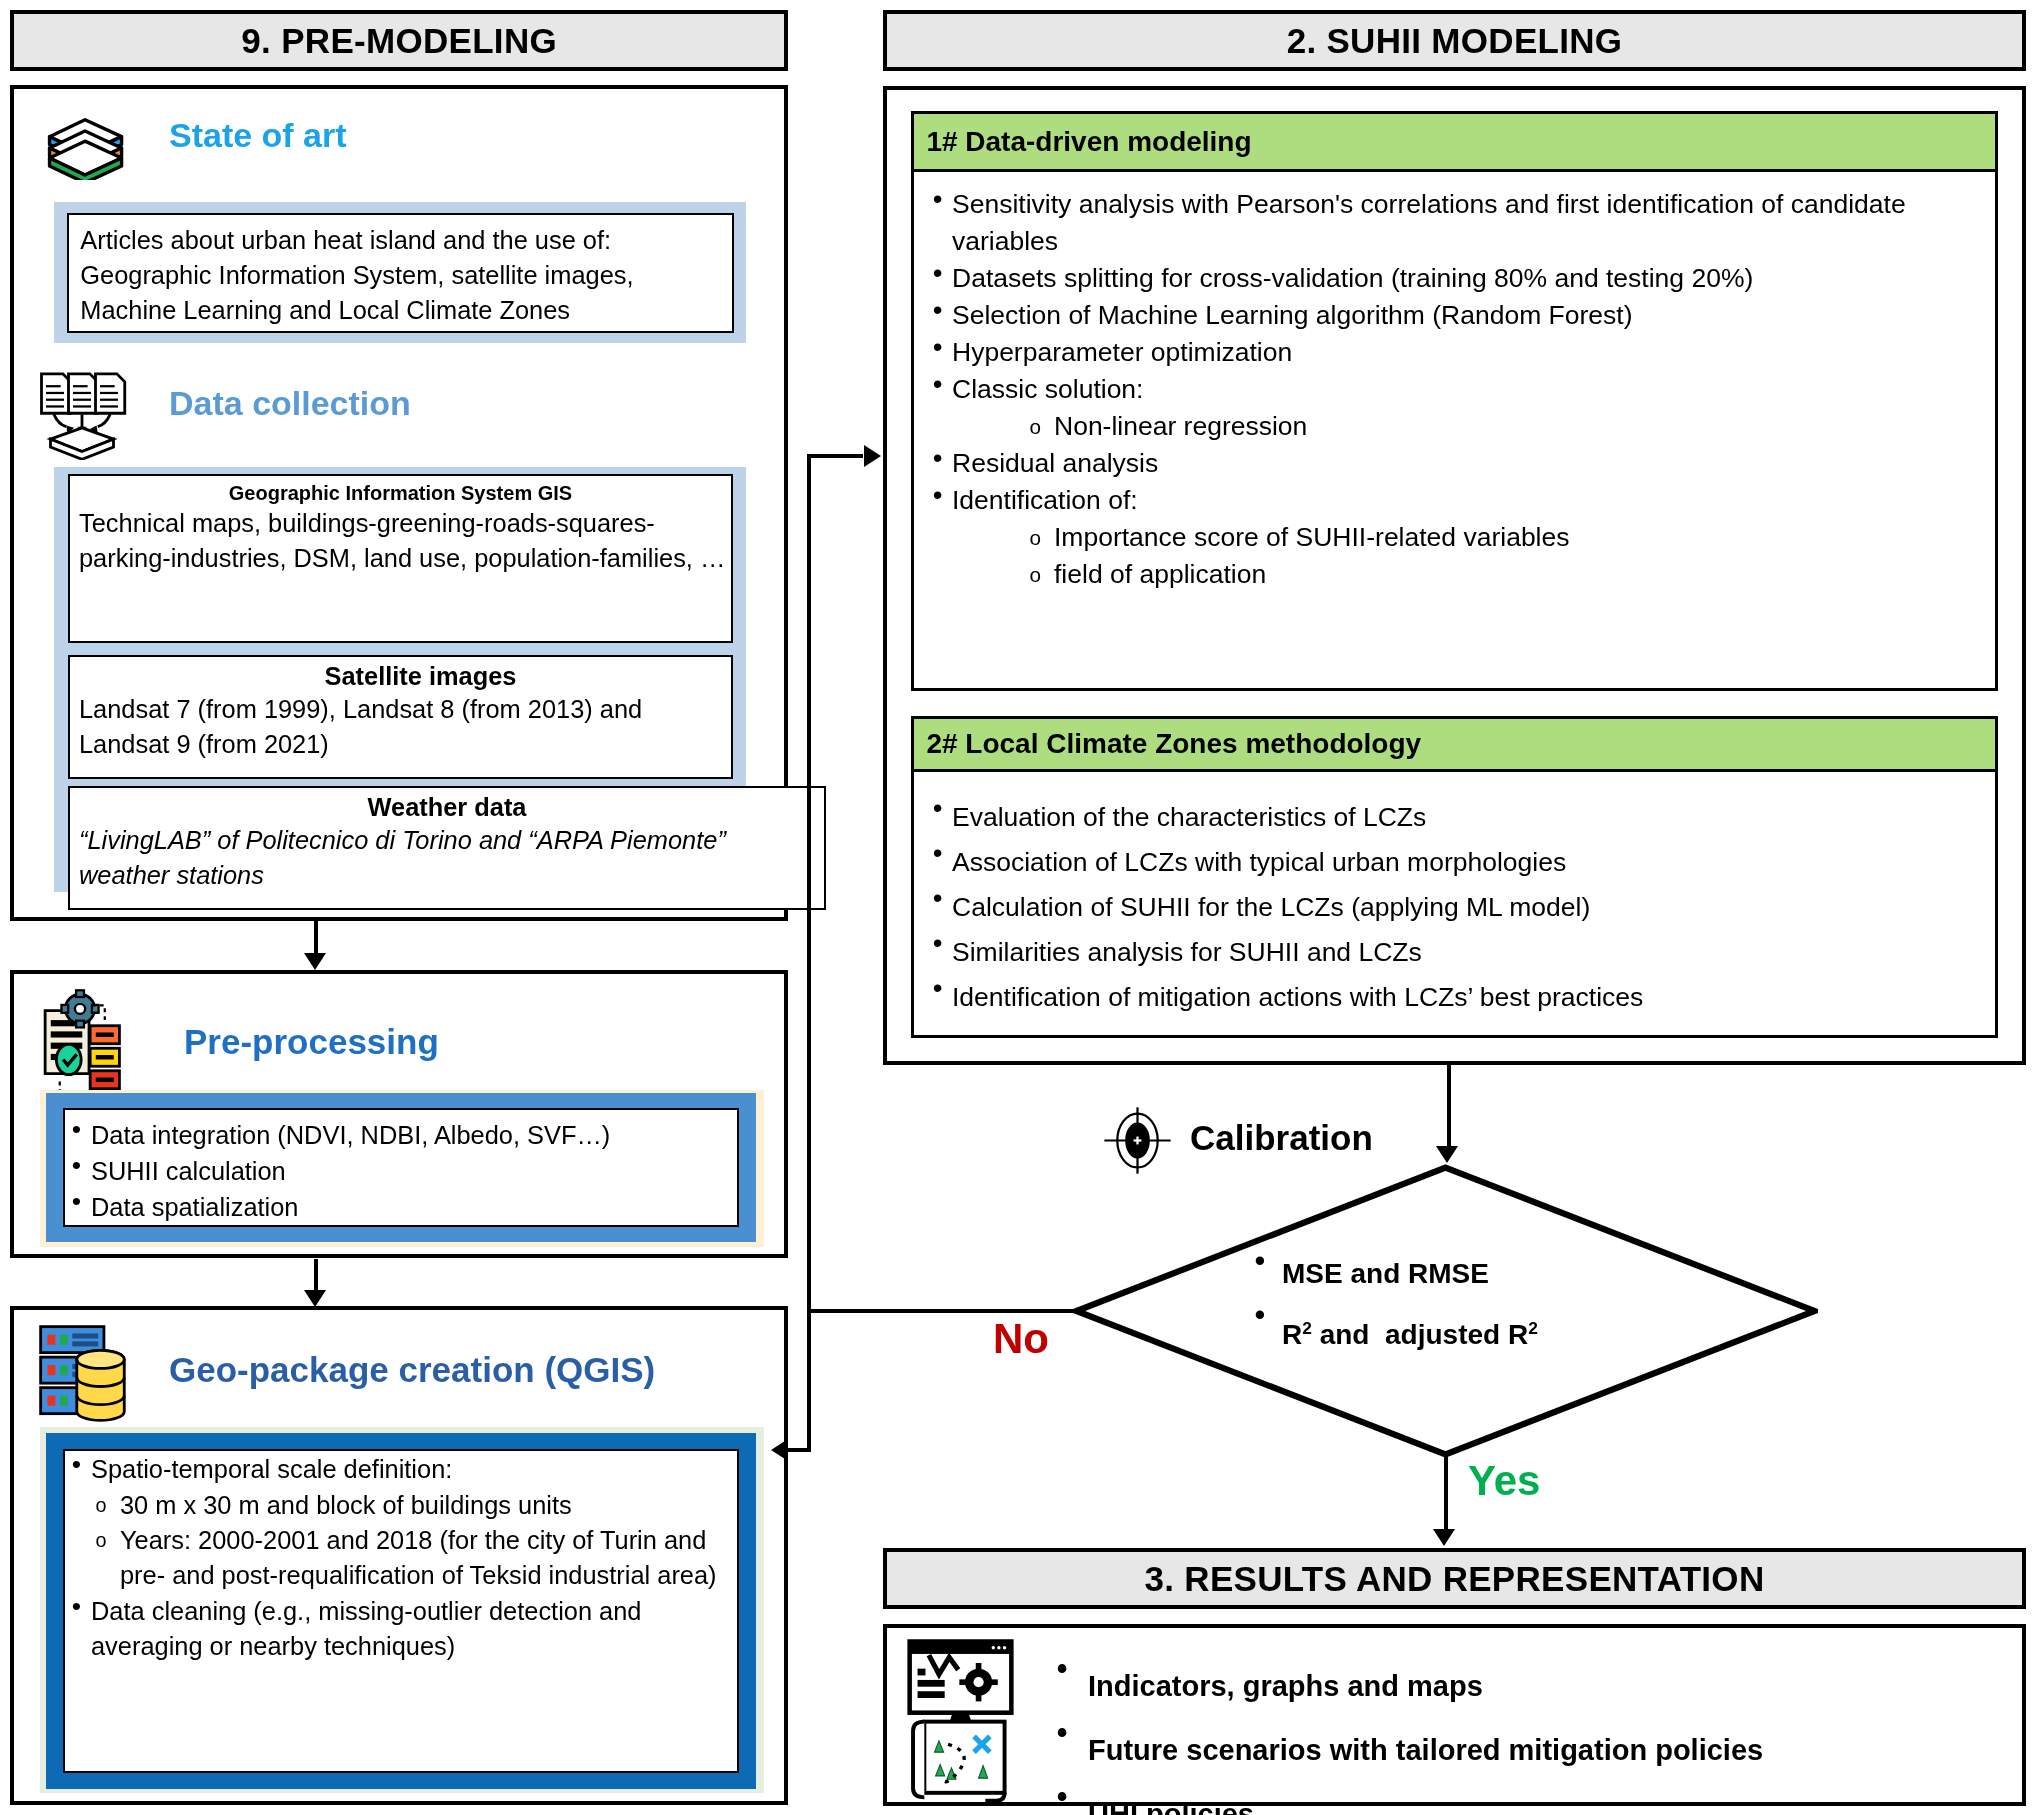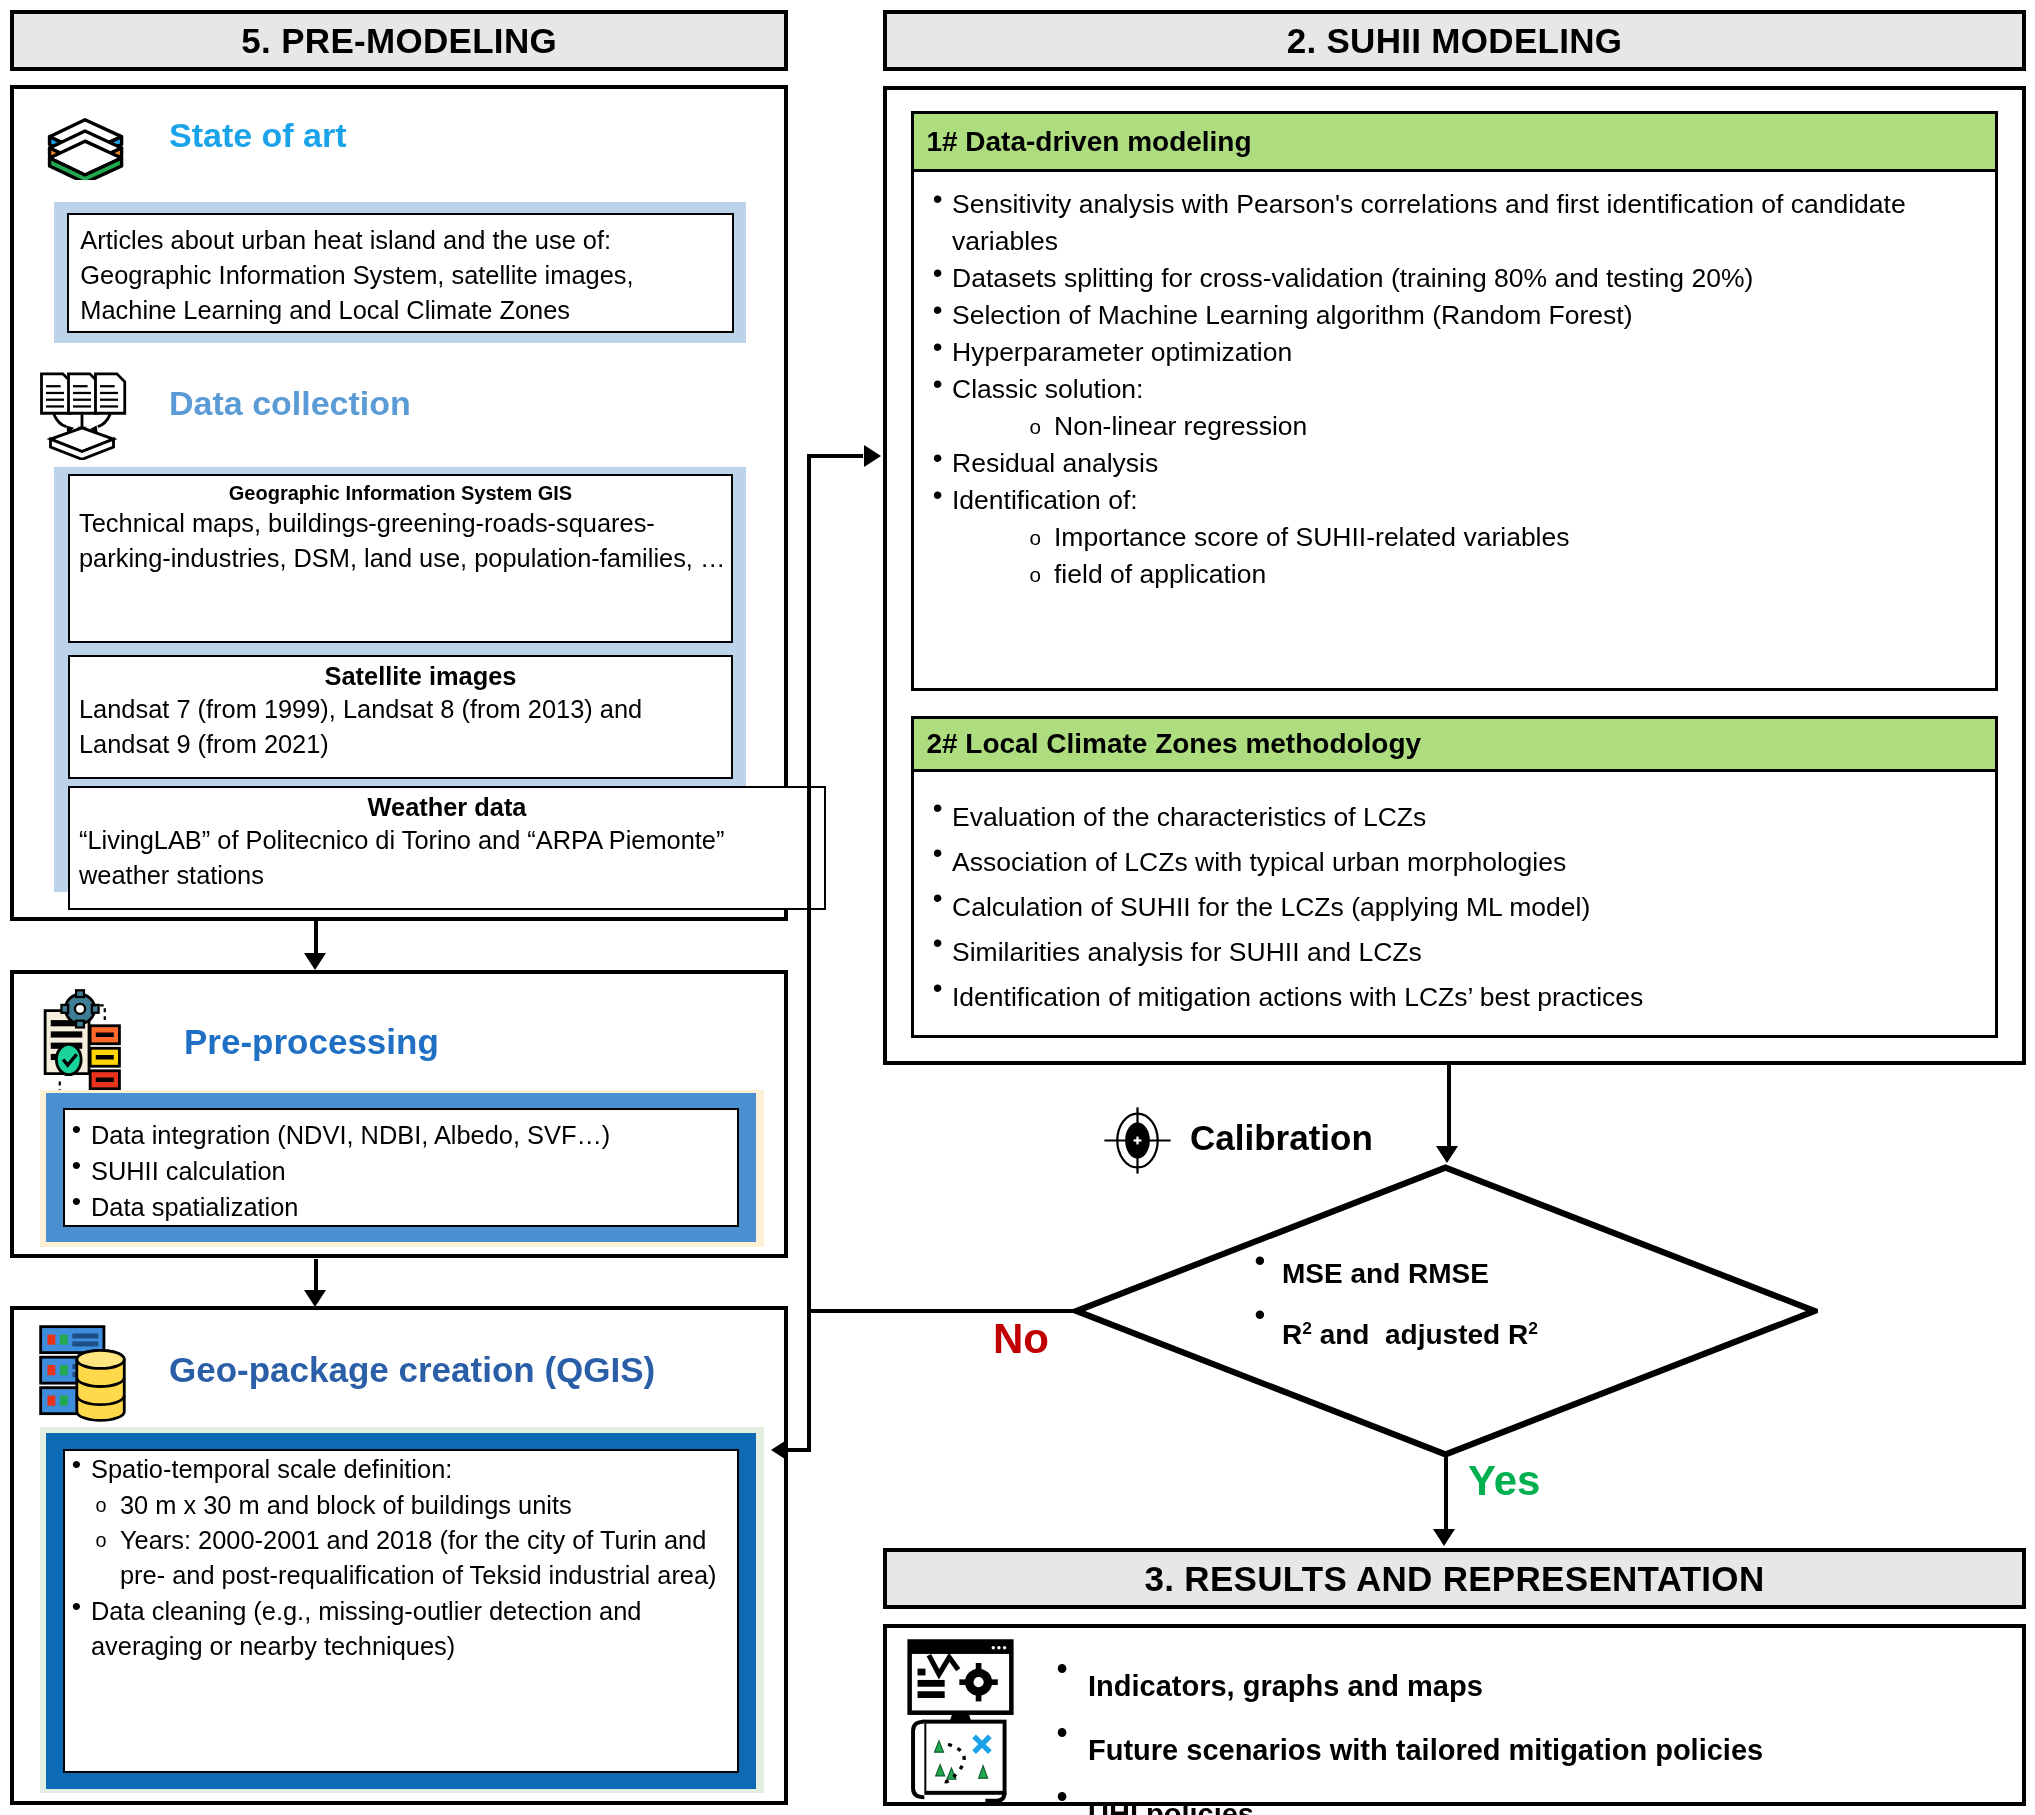--- a/index.html
+++ b/index.html
@@ -98,21 +98,21 @@
   #yes-label { color:#00b050; }
 
   .calib-label { position:absolute; font-weight:bold; color:#000; }
 </style>
 </head>
 <body>
 
 <div id="root">
 
   <div class="phase-header" style="left:10.2px; top:10.2px; width:778px; height:61px; font-size:35px;">
-    <span>5. PRE-MODELING</span>
+    <span>9. PRE-MODELING</span>
   </div>
 
   <div class="panel" style="left:10.2px; top:85px; width:778px; height:836px;"></div>
 
   <div style="position:absolute; left:37px; top:104px; width:96px; height:76px;">
     <svg viewBox="0 0 170 135" width="96" height="76">
       <g stroke="#000" stroke-width="6" stroke-linejoin="round">
         <path d="M22 58 L85 28 L150 58 L85 88 Z" fill="#ffffff"></path>
         <path d="M22 58 L22 72 L85 102 L150 72 L150 58 L85 88 Z" fill="#1aa3e8"></path>
         <path d="M22 78 L85 48 L150 78 L85 108 Z" fill="#ffffff"></path>
@@ -177,21 +177,21 @@
     <div class="txt" style="font-size:25.4px; line-height:35px; padding:1.1px 5.6px 0 9px;">Technical maps, buildings-greening-roads-squares-parking-industries, DSM, land use, population-families, …</div>
   </div>
 
   <div class="inner-box" style="left:68px; top:655px; width:665px; height:124px;">
     <div class="txt ctr" style="font-weight:bold; font-size:25.4px; padding-top:4.5px;margin-left:40px;">Satellite images</div>
     <div class="txt" style="font-size:25.4px; line-height:35px; padding:1.1px 5.6px 0 9px;">Landsat 7 (from 1999), Landsat 8 (from 2013) and Landsat 9 (from 2021)</div>
   </div>
 
   <div class="inner-box" style="left:68px; top:786px; width:758px; height:124px;">
     <div class="txt ctr" style="font-weight:bold; font-size:25.4px; padding-top:4.5px;">Weather data</div>
-    <div class="txt" style="font-size:25.4px; line-height:35px; padding:1.1px 5.6px 0 9px;">“LivingLAB” of Politecnico di Torino and “ARPA Piemonte” weather stations</div>
+    <div class="txt" style="font-size:25.4px; line-height:35px; padding:1.1px 5.6px 0 9px;font-style:italic;">“LivingLAB” of Politecnico di Torino and “ARPA Piemonte” weather stations</div>
   </div>
 
   <div class="vline" style="left:314px; top:921px; height:34px;"></div>
   <div class="arrow-down" style="left:304px; top:953px;"></div>
 
   <div class="panel" style="left:10.2px; top:970px; width:778px; height:288px;"></div>
 
   <div style="position:absolute; left:35px; top:985px; width:121px; height:113px;">
     <svg viewBox="0 0 215 200" width="121" height="113">
       <path d="M18 45 h78 v112 h-78 z" fill="#f5eedd" stroke="#000" stroke-width="5"></path>

